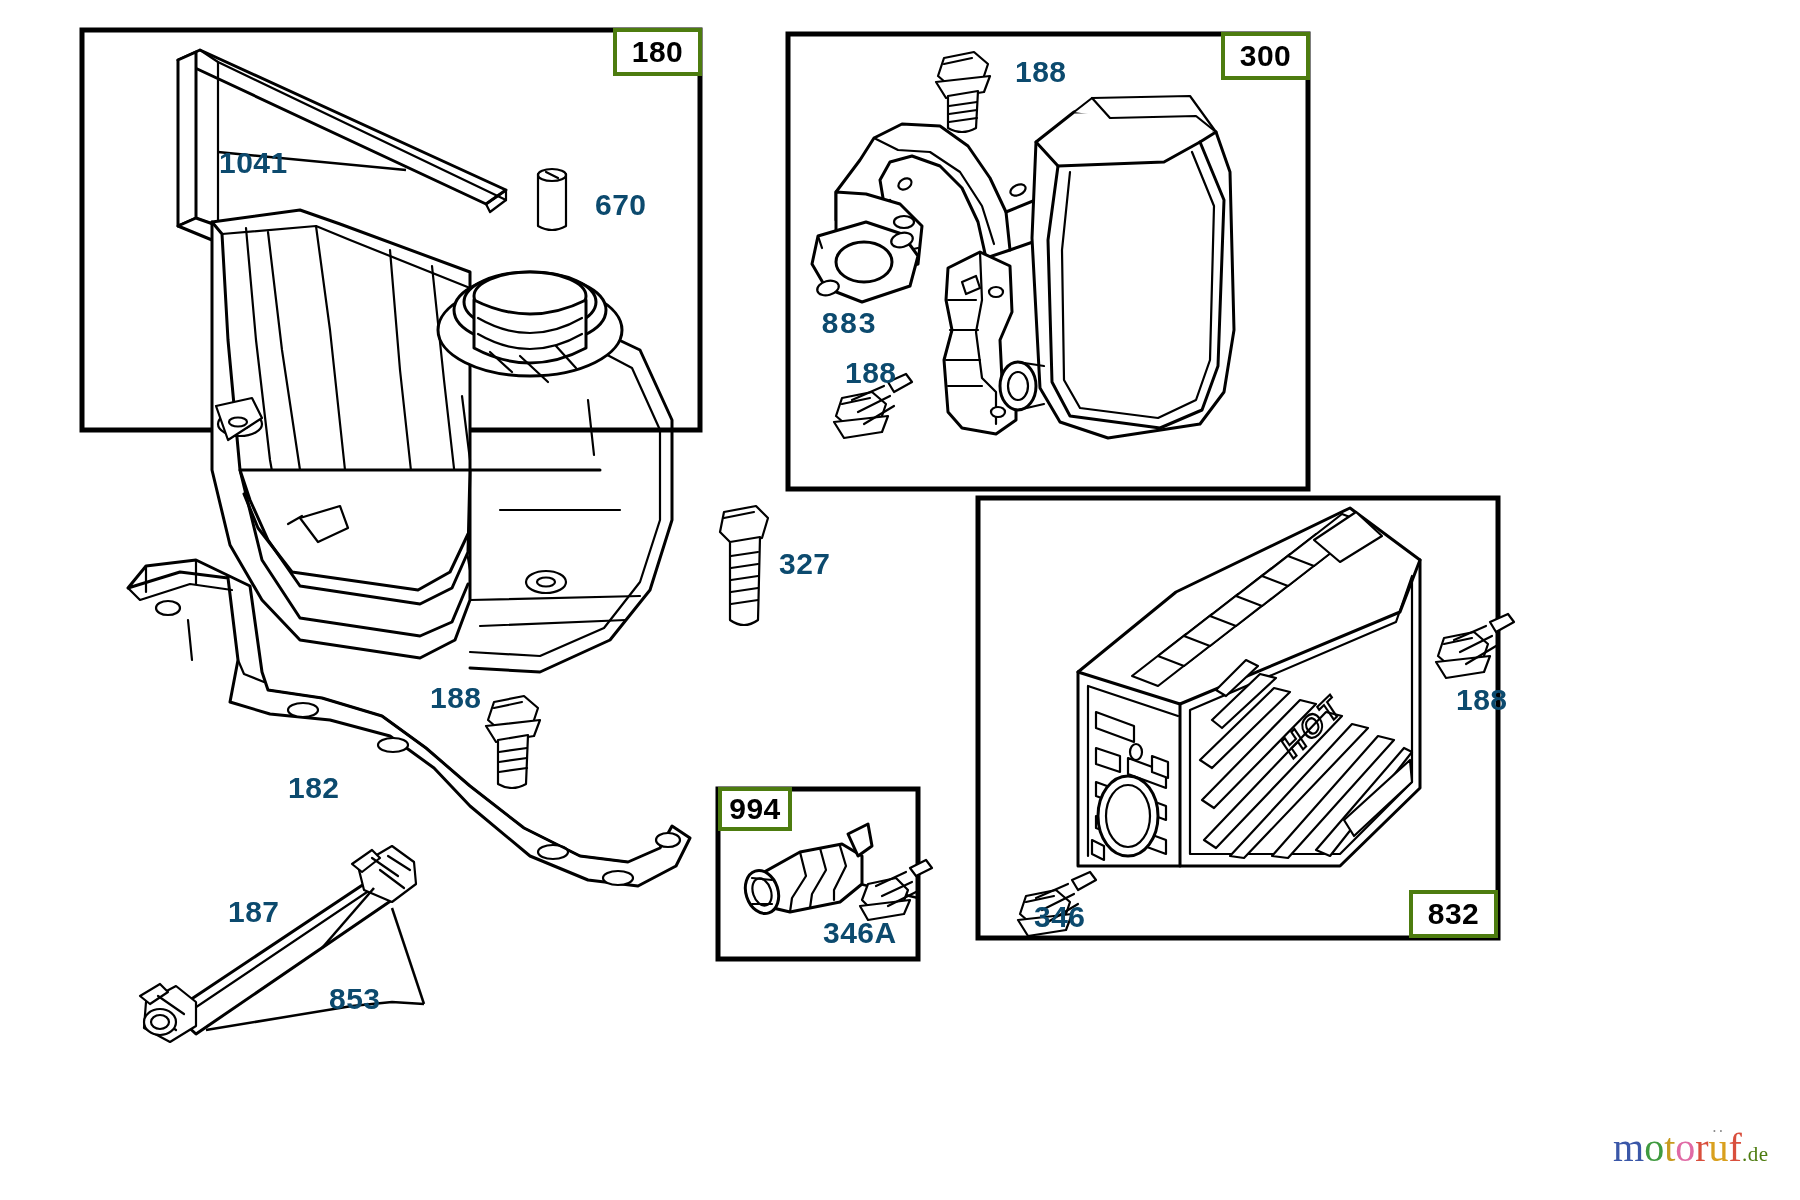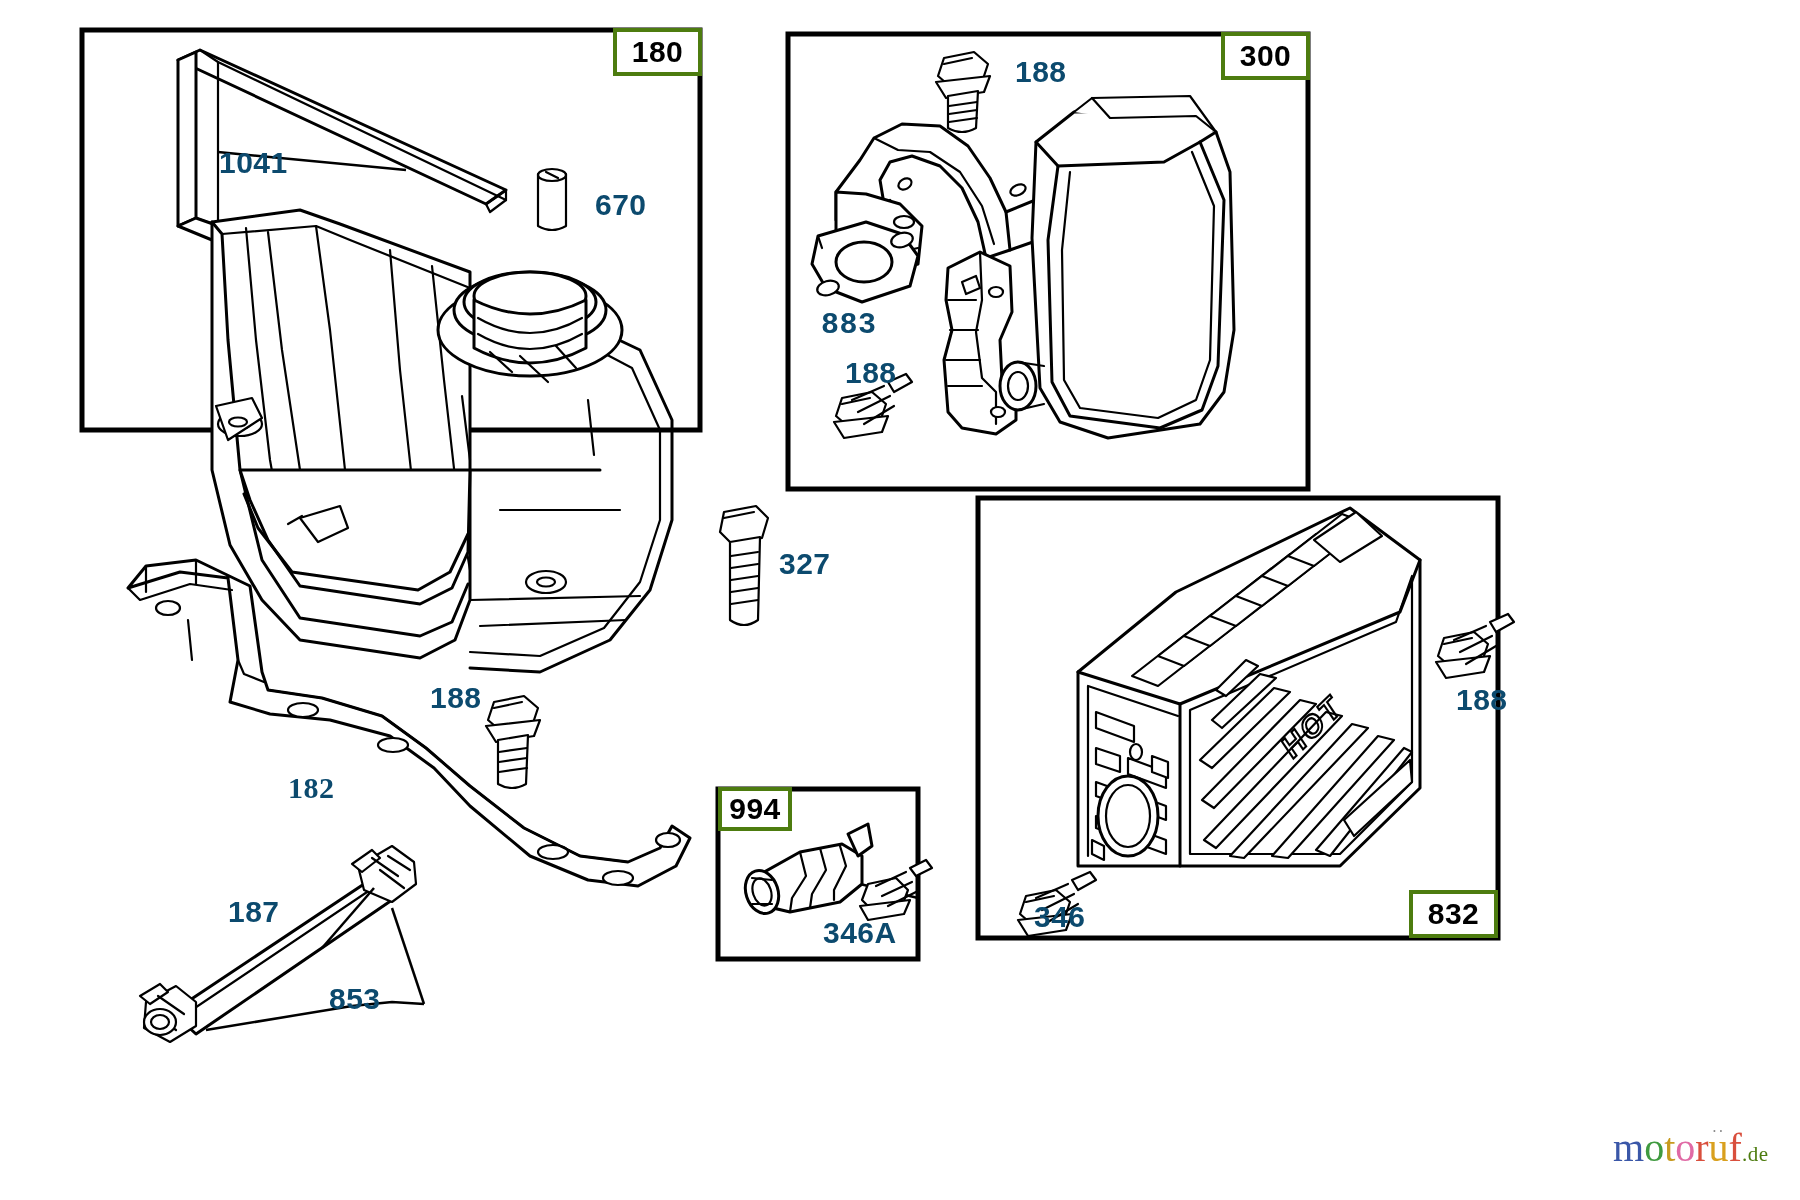--- a/index.html
+++ b/index.html
@@ -417,21 +417,21 @@
   <div class="panel-tag" style="left:718px; top:787px; width:74px; height:44px;">994</div>
 
   <div class="callout" style="left:219px; top:148px;">1041</div>
 
   <div class="callout" style="left:595px; top:190px;">670</div>
 
   <div class="callout" style="left:779px; top:549px;">327</div>
 
   <div class="callout" style="left:430px; top:683px;">188</div>
 
-  <div class="callout" style="left:288px; top:773px;font-family:Liberation Serif, serif;">182</div>
+  <div class="callout" style="left:288px; top:773px;">182</div>
 
   <div class="callout" style="left:228px; top:897px;">187</div>
 
   <div class="callout" style="left:329px; top:984px;">853</div>
 
   <div class="callout" style="left:1015px; top:57px;">188</div>
 
   <div class="callout" style="left:821px; top:310px;font-family:Liberation Mono, monospace;">883</div>
 
   <div class="callout" style="left:845px; top:358px;">188</div>

